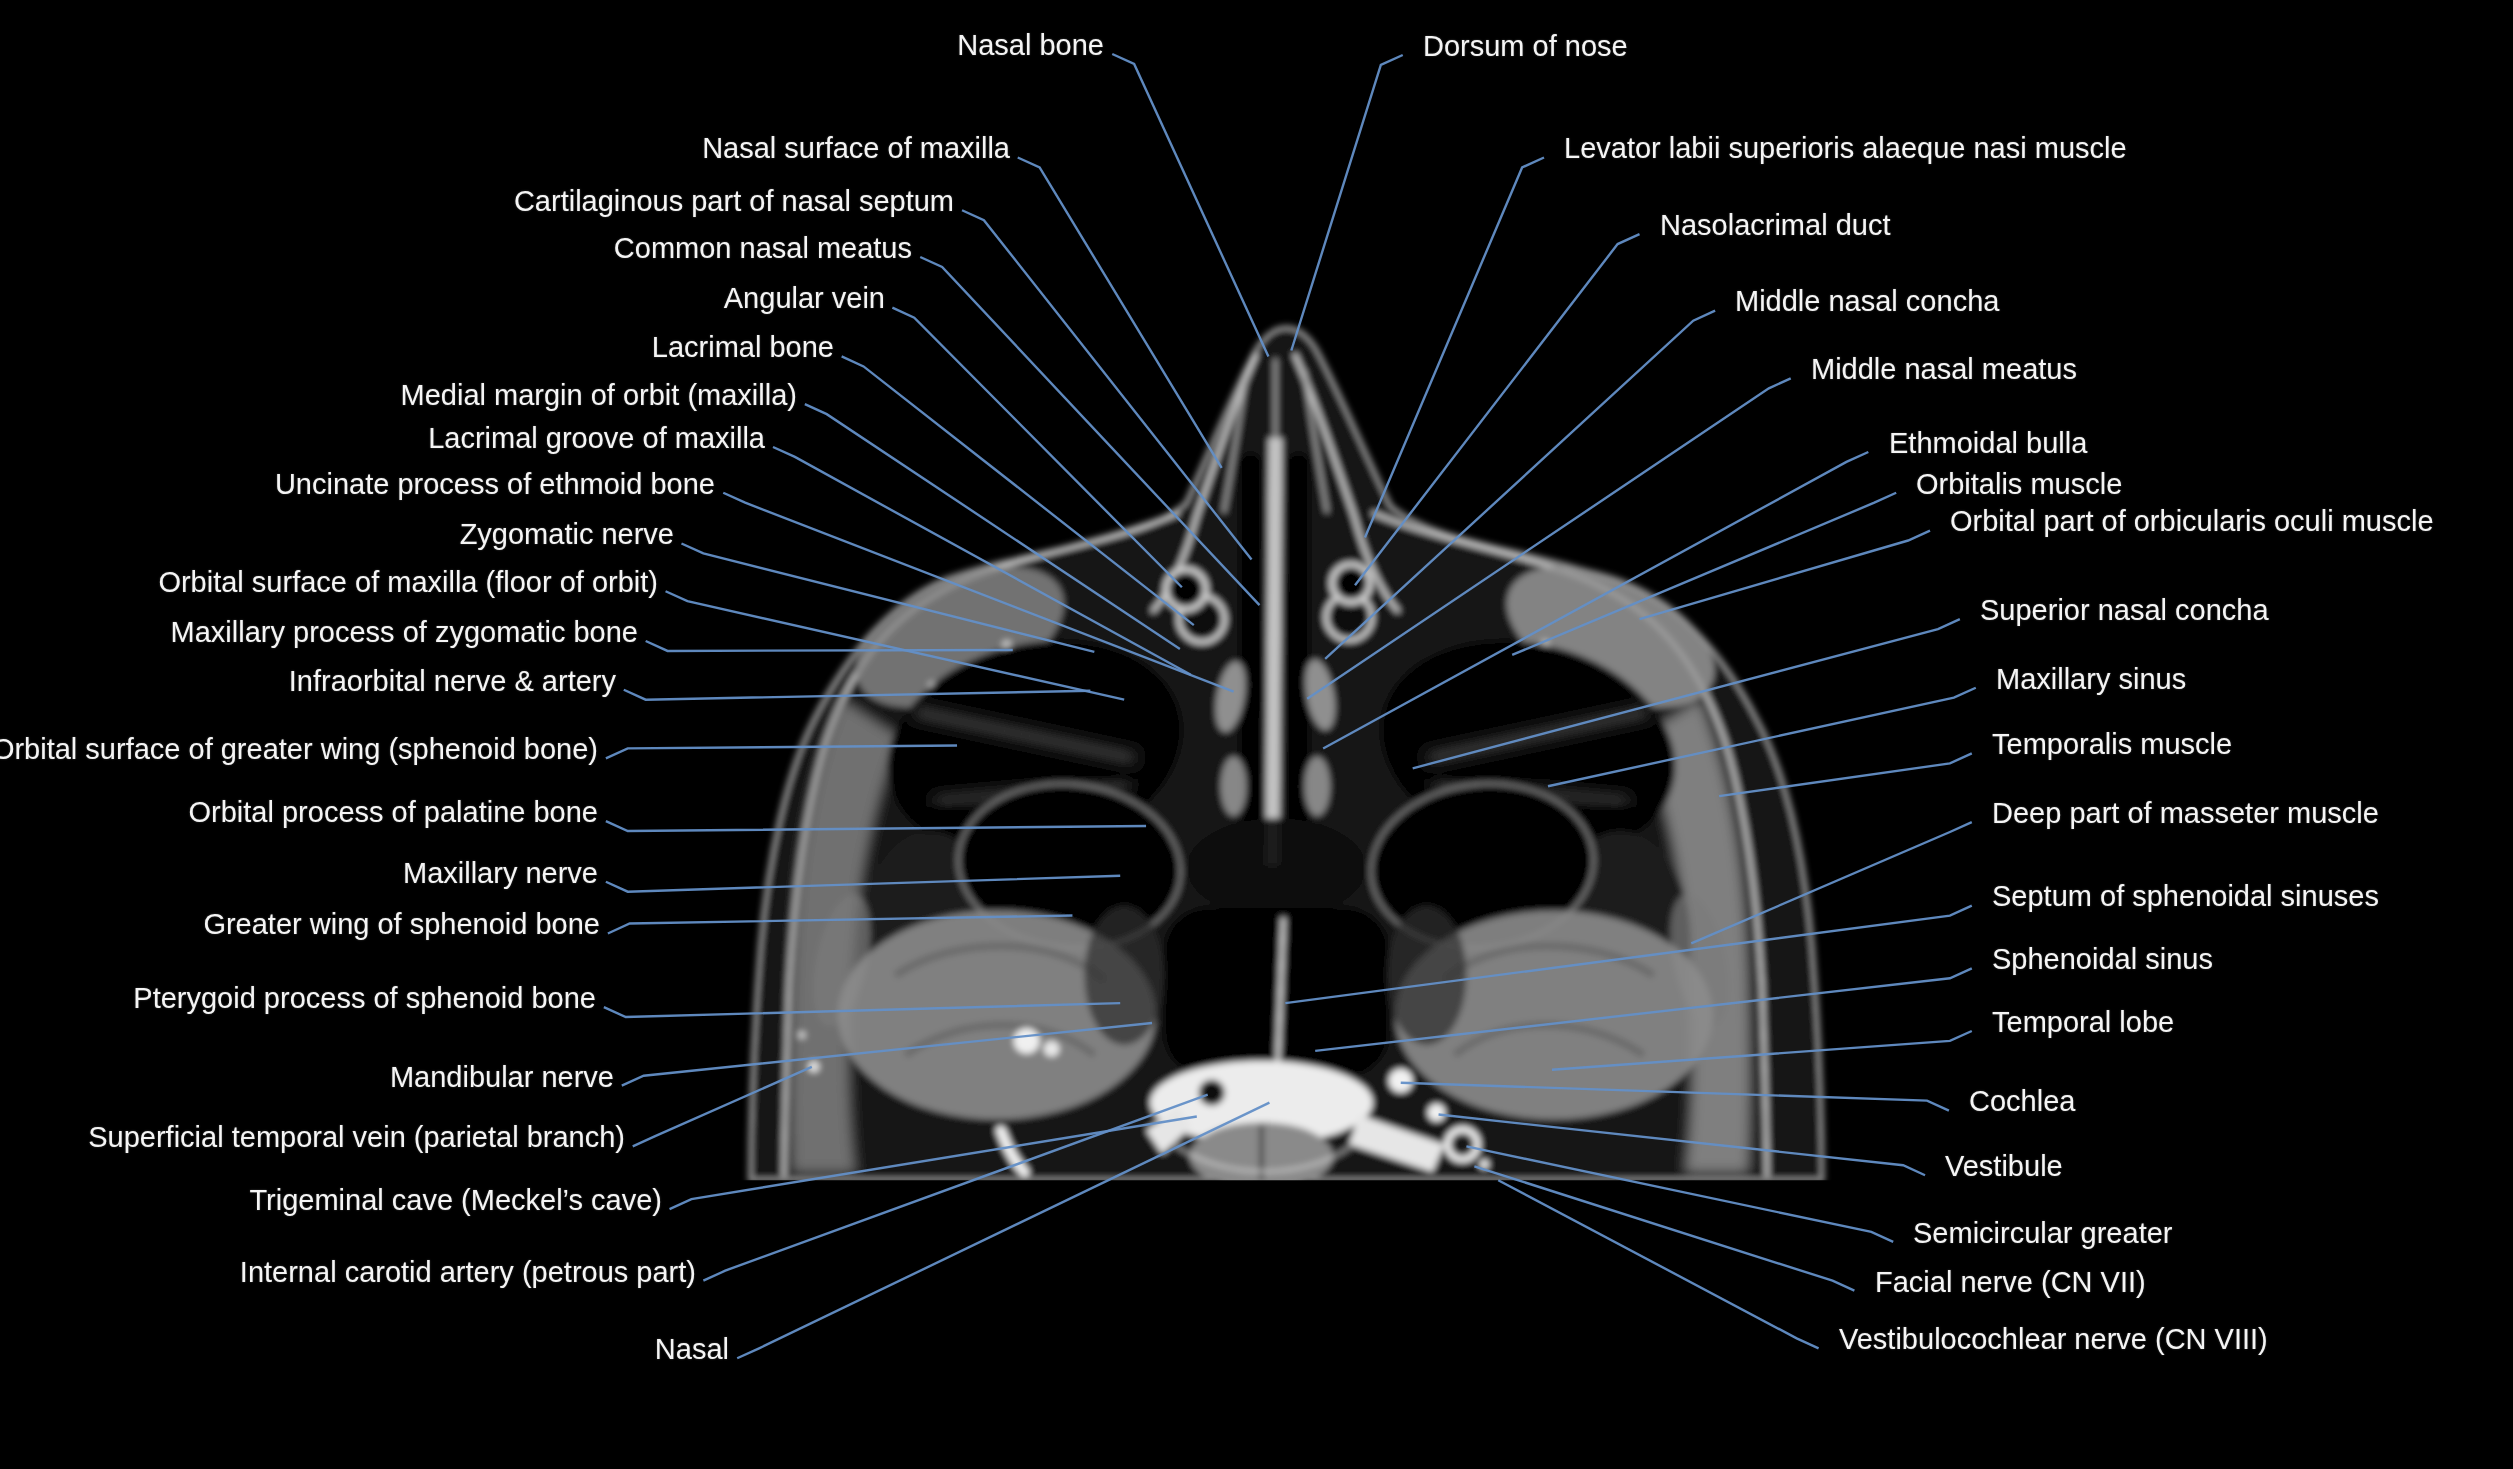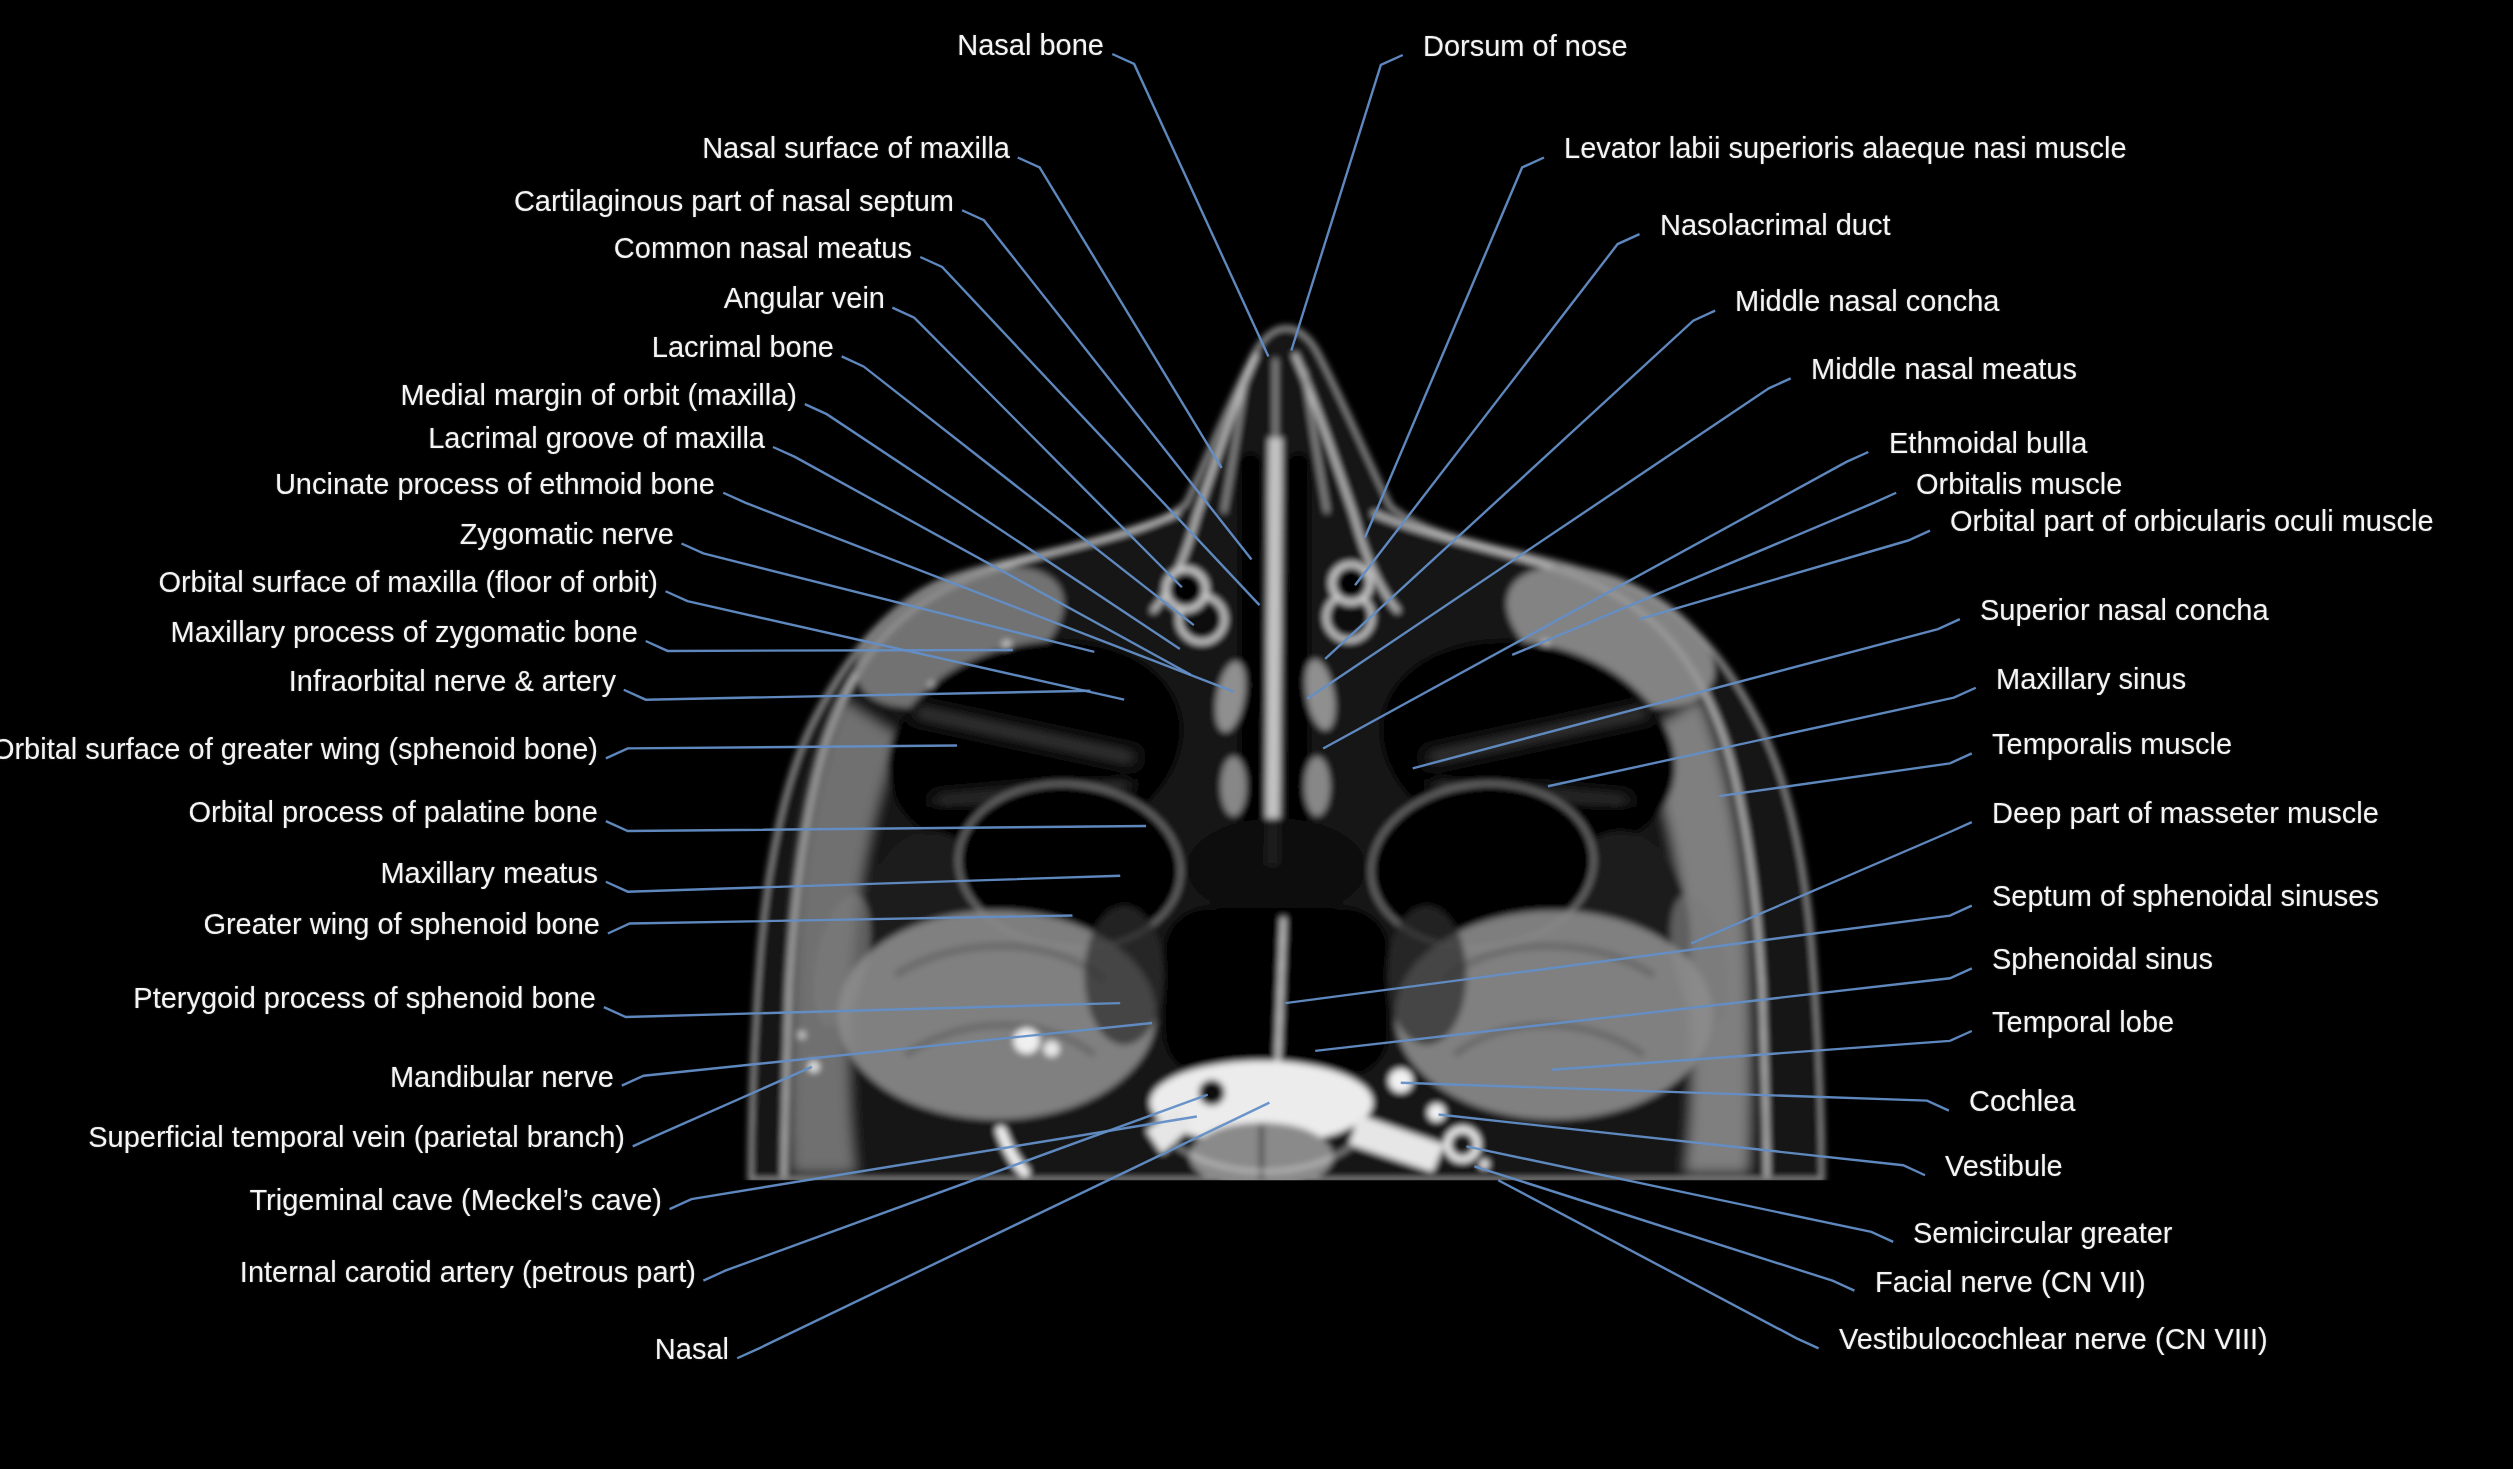--- a/index.html
+++ b/index.html
@@ -174,21 +174,21 @@
       <div class="anat-label left" style="left: 834px; top: 348px; color: rgb(245, 245, 245);">Lacrimal bone</div>
       <div class="anat-label left" style="left: 797px; top: 396px; color: rgb(245, 245, 245);">Medial margin of orbit (maxilla)</div>
       <div class="anat-label left" style="left: 765px; top: 439px; color: rgb(245, 245, 245);">Lacrimal groove of maxilla</div>
       <div class="anat-label left" style="left: 715px; top: 485px; color: rgb(245, 245, 245);">Uncinate process of ethmoid bone</div>
       <div class="anat-label left" style="left: 674px; top: 535px; color: rgb(245, 245, 245);">Zygomatic nerve</div>
       <div class="anat-label left" style="left: 638px; top: 633px; color: rgb(245, 245, 245);">Maxillary process of zygomatic bone</div>
       <div class="anat-label left" style="left: 658px; top: 583px; color: rgb(245, 245, 245);">Orbital surface of maxilla (floor of orbit)</div>
       <div class="anat-label left" style="left: 616px; top: 682px; color: rgb(245, 245, 245);">Infraorbital nerve &amp; artery</div>
       <div class="anat-label left" style="left: 598px; top: 750px; color: rgb(245, 245, 245);">Orbital surface of greater wing (sphenoid bone)</div>
       <div class="anat-label left" style="left: 598px; top: 813px; color: rgb(245, 245, 245);">Orbital process of palatine bone</div>
-      <div class="anat-label left" style="left: 598px; top: 874px; color: rgb(245, 245, 245);">Maxillary meatus</div>
+      <div class="anat-label left" style="left: 598px; top: 874px; color: rgb(245, 245, 245);">Maxillary nerve</div>
       <div class="anat-label left" style="left: 600px; top: 925px; color: rgb(245, 245, 245);">Greater wing of sphenoid bone</div>
       <div class="anat-label left" style="left: 596px; top: 999px; color: rgb(245, 245, 245);">Pterygoid process of sphenoid bone</div>
       <div class="anat-label left" style="left: 614px; top: 1078px; color: rgb(245, 245, 245);">Mandibular nerve</div>
       <div class="anat-label left" style="left: 625px; top: 1138px; color: rgb(245, 245, 245);">Superficial temporal vein (parietal branch)</div>
       <div class="anat-label left" style="left: 662px; top: 1201px; color: rgb(245, 245, 245);">Trigeminal cave (Meckel’s cave)</div>
       <div class="anat-label left" style="left: 696px; top: 1273px; color: rgb(245, 245, 245);">Internal carotid artery (petrous part)</div>
       <div class="anat-label left" style="left: 729px; top: 1350px; color: rgb(245, 245, 245);">Nasal</div>
       <div class="anat-label right" style="left: 1411px; top: 47px; color: rgb(245, 245, 245);">Dorsum of nose</div>
       <div class="anat-label right" style="left: 1552px; top: 149px; color: rgb(245, 245, 245);">Levator labii superioris alaeque nasi muscle</div>
       <div class="anat-label right" style="left: 1648px; top: 226px; color: rgb(245, 245, 245);">Nasolacrimal duct</div>

